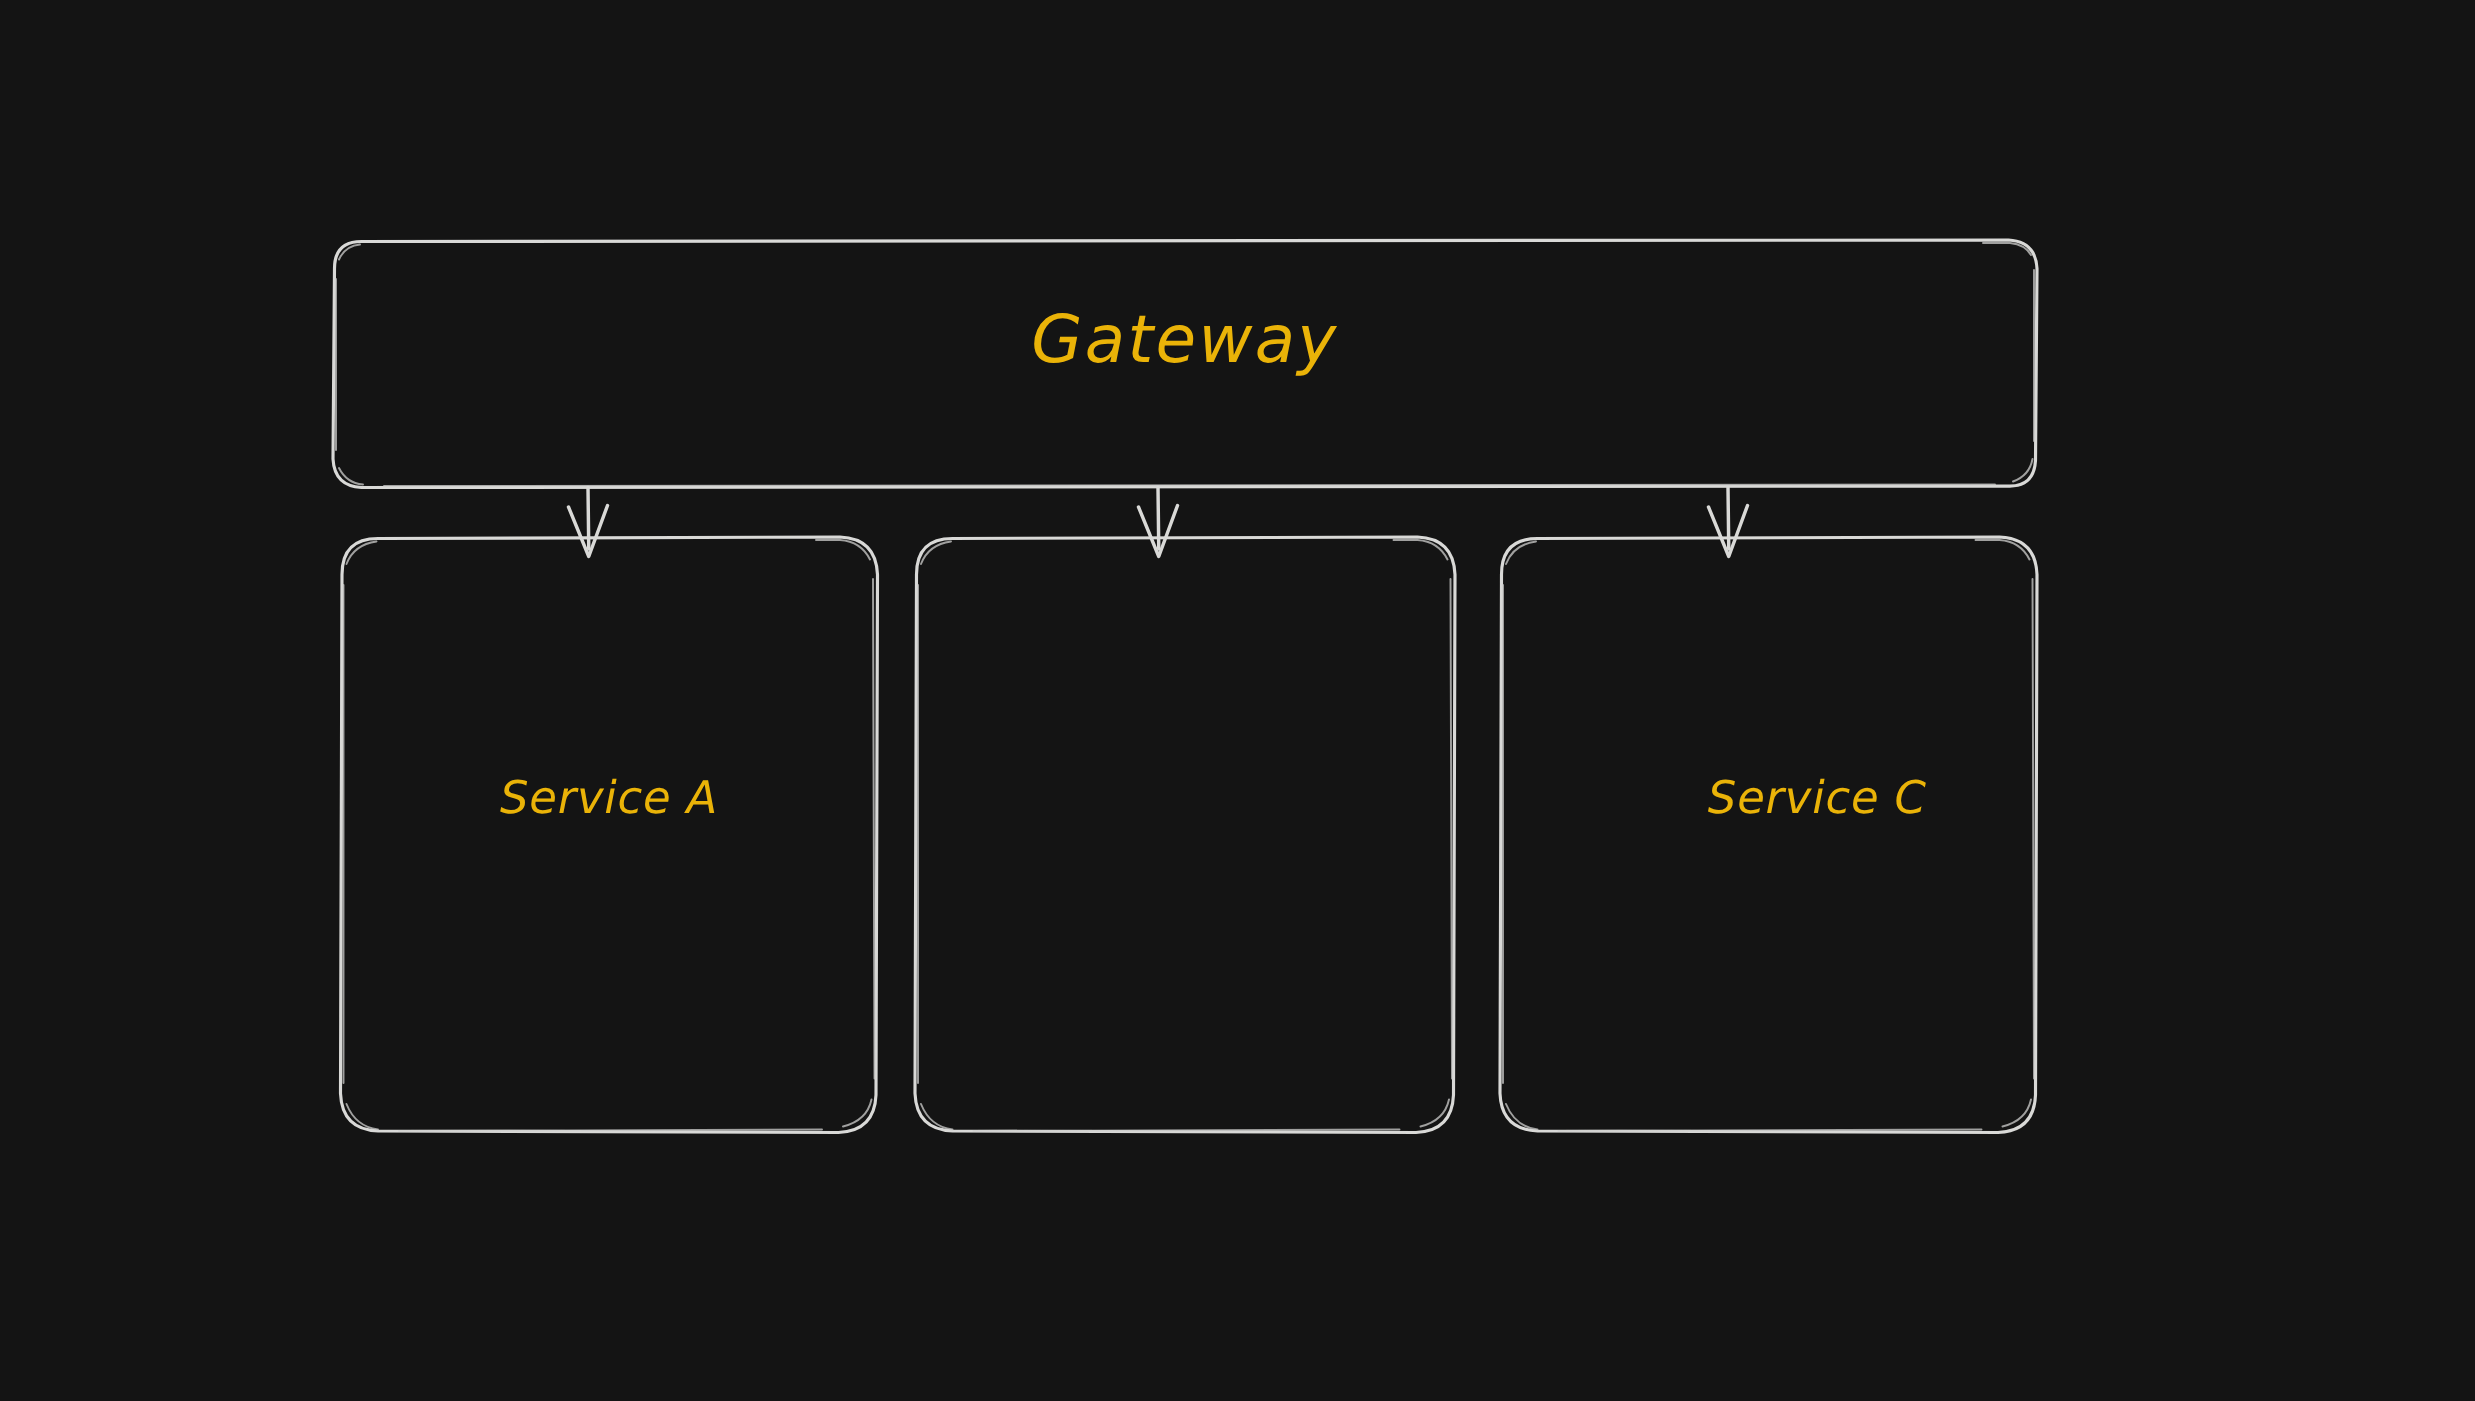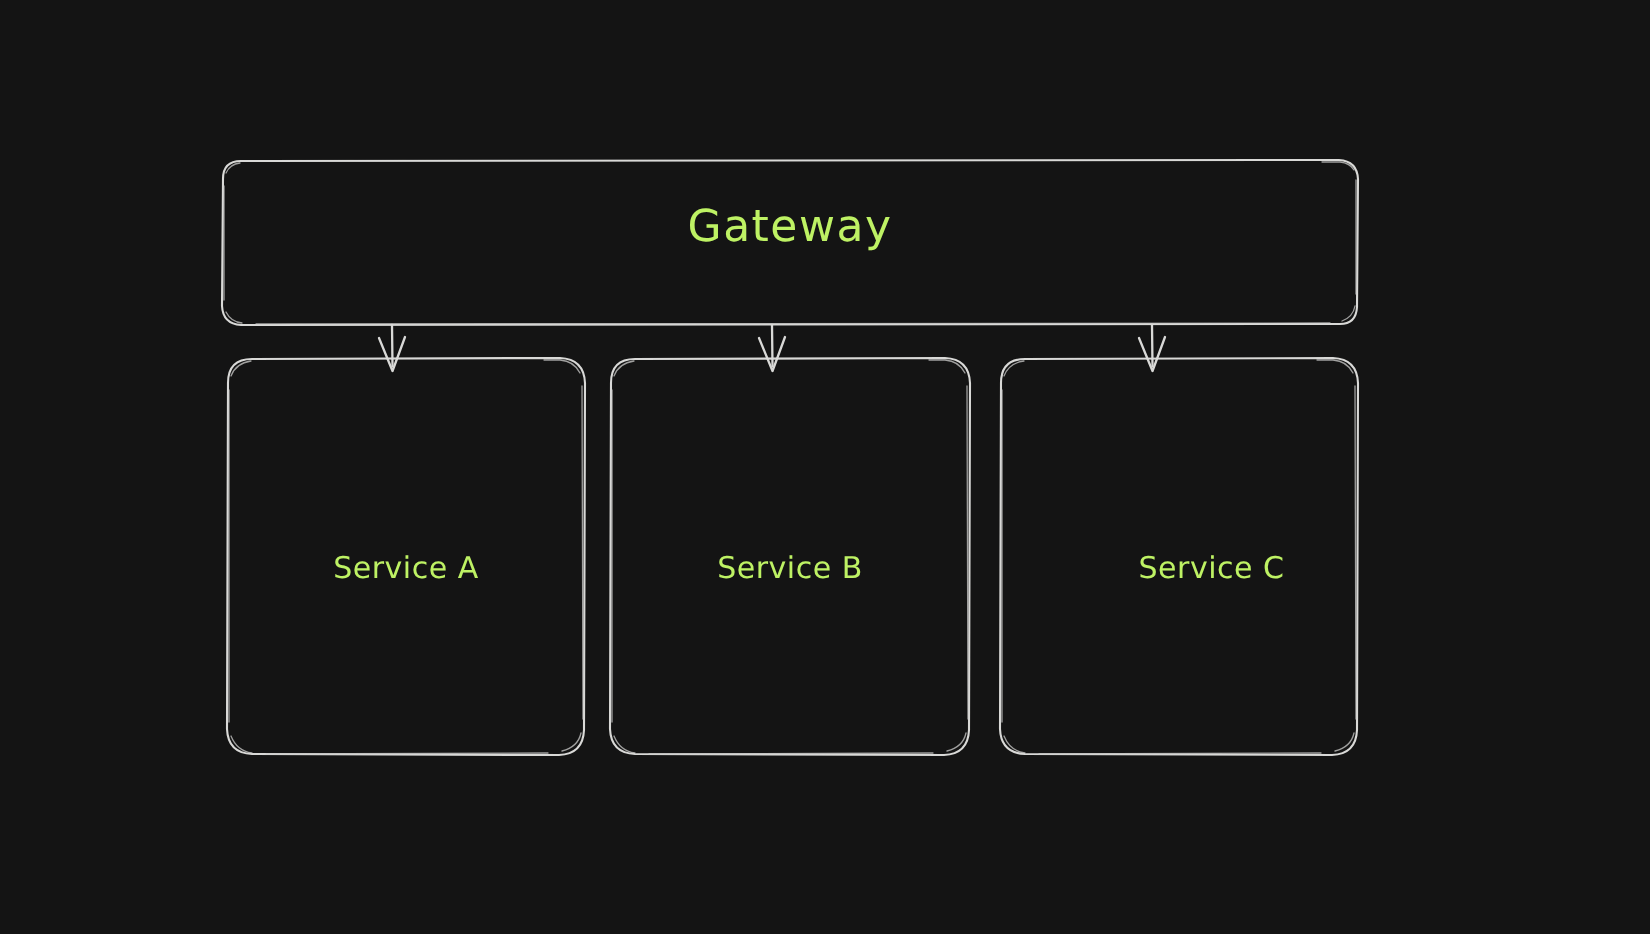--- a/index.html
+++ b/index.html
@@ -26,41 +26,41 @@
     top: 0;
     width: 1650px;
     height: 934px;
     display: block;
   }
   .node-label {
     position: absolute;
     display: flex;
     align-items: center;
     justify-content: center;
-    color: #bef264;
+    color: #eab308;
     font-family: "DejaVu Sans", "Liberation Sans", sans-serif;
+    font-style: italic;
     font-weight: 400;
     letter-spacing: 0.5px;
     white-space: nowrap;
     pointer-events: none;
     text-rendering: geometricPrecision;
   }
   .gateway-label {
     left: 222px;
     top: 196px;
     width: 1136px;
     height: 60px;
     font-size: 44px;
     letter-spacing: 1.5px;
   }
   .svc-label {
     top: 508px;
     height: 48px;
     font-size: 30px;
-    margin-top: 36px;
   }
   .svc-a-label { left: 227px;  width: 358px; }
   .svc-b-label { left: 610px;  width: 360px; }
   .svc-c-label { left: 1000px; width: 423px; }
 
   .hit {
     position: absolute;
     background: transparent;
   }
 </style>
@@ -105,21 +105,20 @@
     <g>
       <path d="M1152,325 L1152.5,366" fill="none" stroke="#d9d9d7" stroke-width="2.3" stroke-linecap="round"></path>
       <path d="M1139,338 L1152.5,371 L1165,337" fill="none" stroke="#d9d9d7" stroke-width="2.3" stroke-linecap="round" stroke-linejoin="round"></path>
     </g>
   </svg>
 
   <div class="node-label gateway-label">Gateway</div>
 
   <div class="node-label svc-label svc-a-label">Service A</div>
 
-  <div class="node-label svc-label svc-b-label">Service B</div>
 
   <div class="node-label svc-label svc-c-label">Service C</div>
 
   <div class="hit" style="left:222px;  top:160px; width:1136px; height:165px;"></div>
   <div class="hit" style="left:227px;  top:378px; width:358px;  height:377px;"></div>
   <div class="hit" style="left:610px;  top:378px; width:360px;  height:377px;"></div>
   <div class="hit" style="left:1000px; top:378px; width:358px;  height:377px;"></div>
 
 </div>
 

